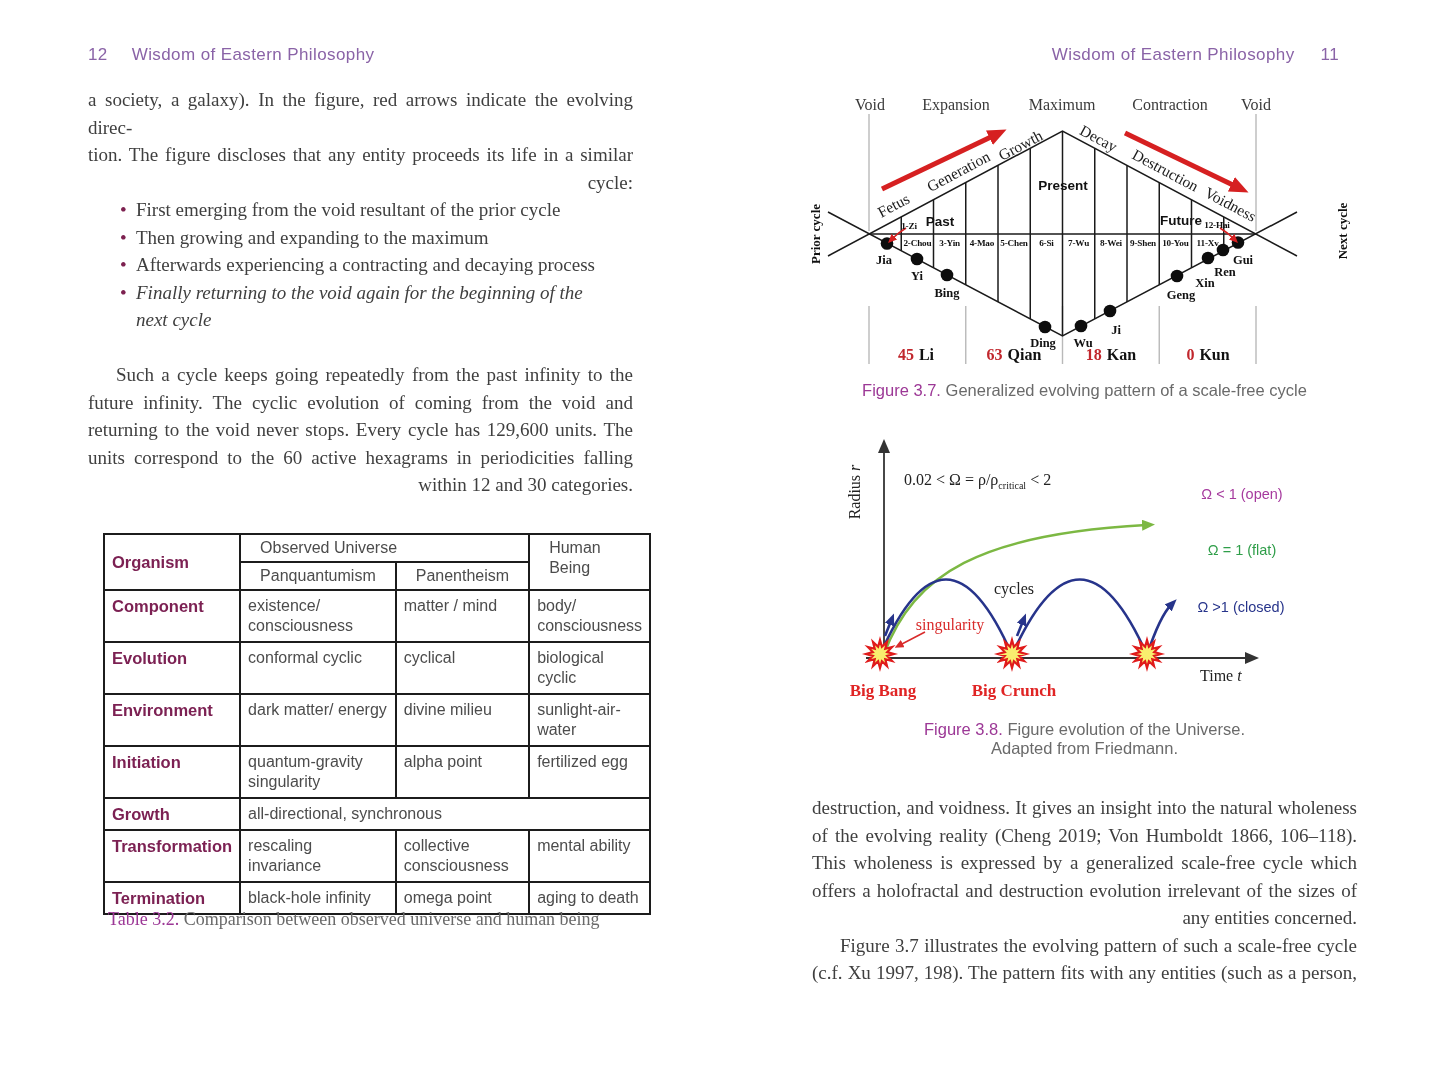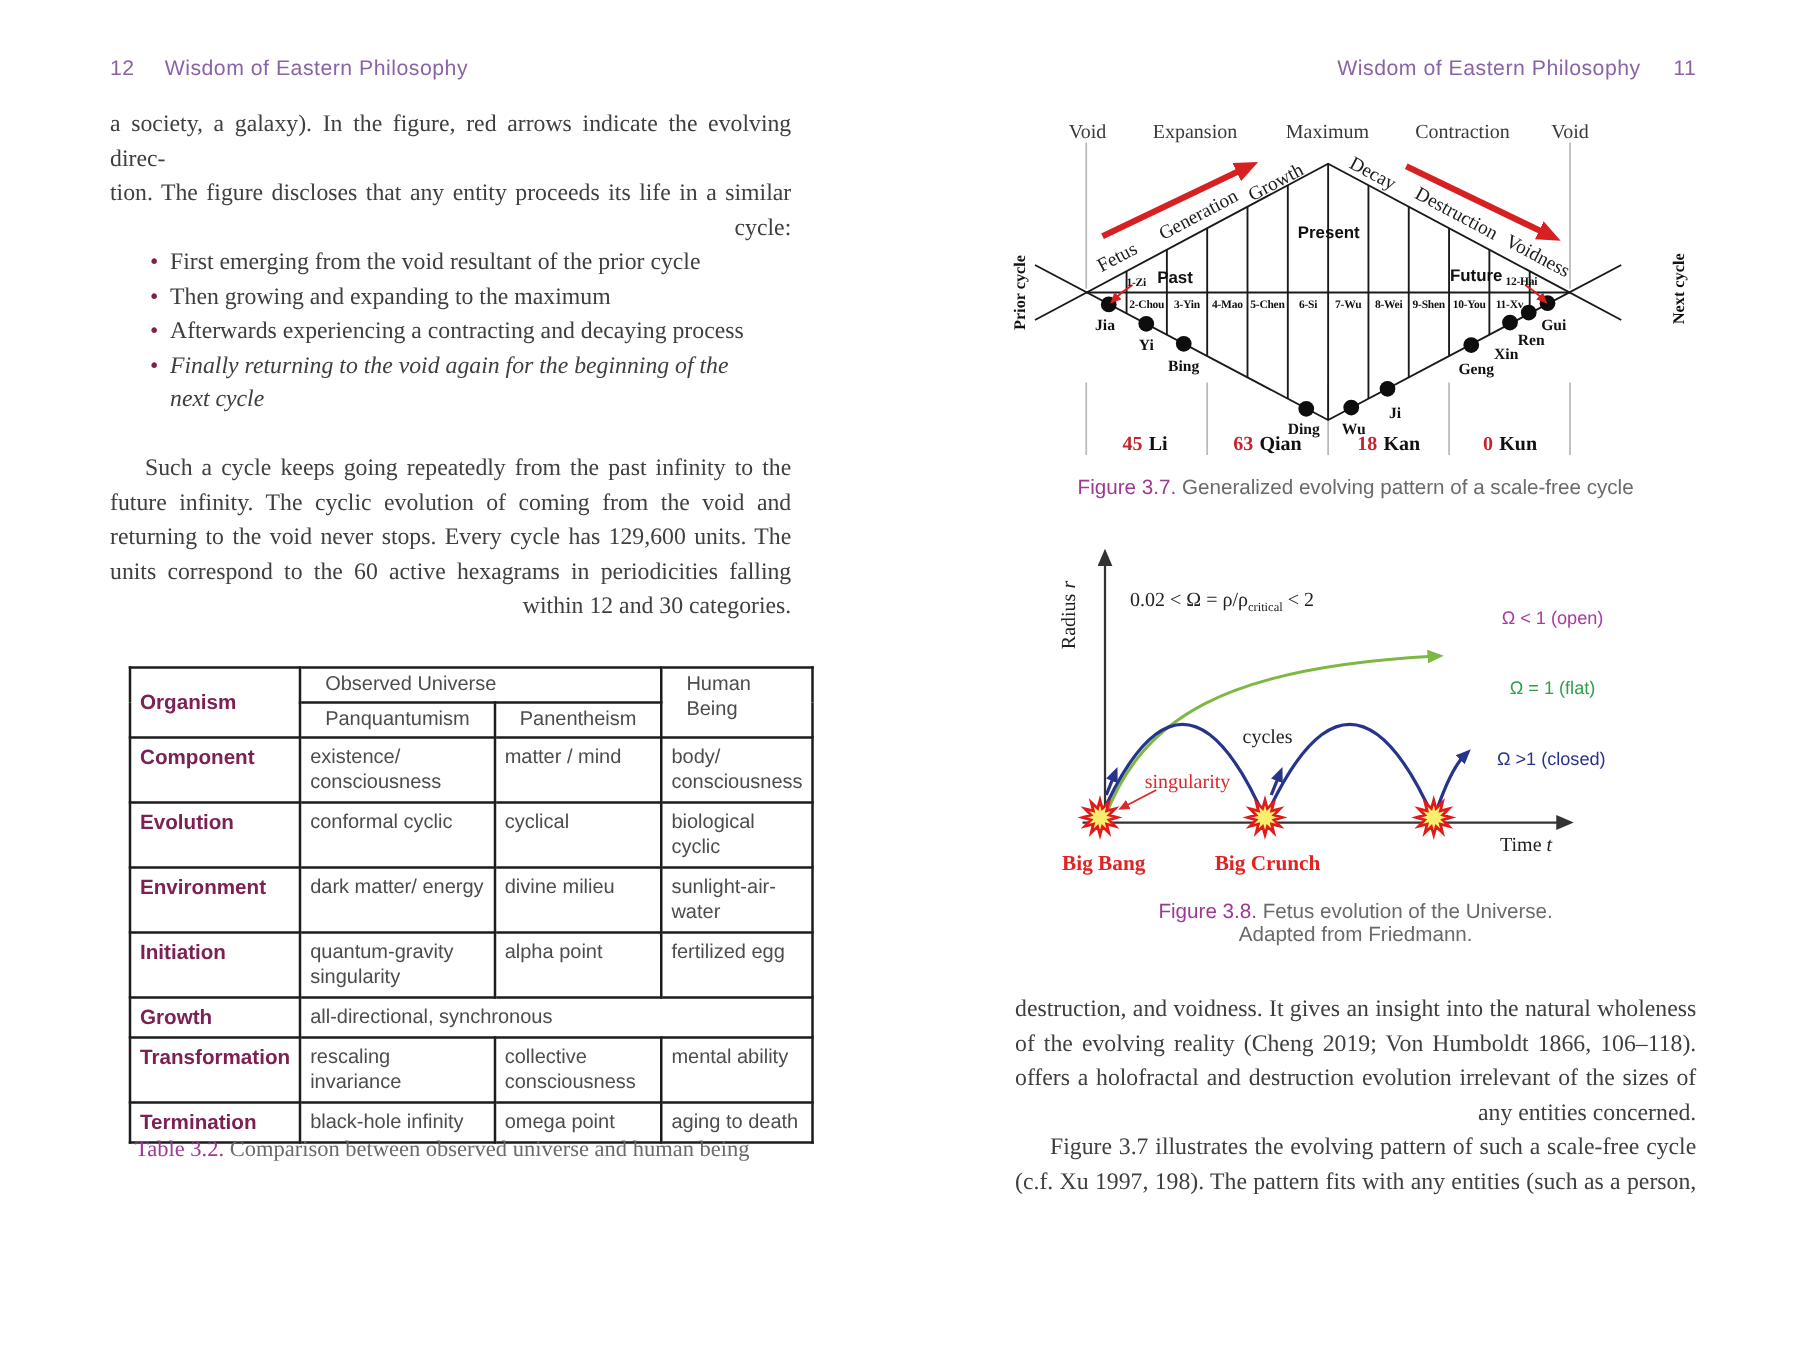--- a/index.html
+++ b/index.html
@@ -150,21 +150,21 @@
     </tbody>
       </table>
 
     <div class="tbl-caption" style="left:20px;top:893px;">
       <span class="cap-prefix">Table 3.2.</span>
       <span>Comparison between observed universe and human being</span>
     </div>
   </div>
 
   <div id="page-right" class="col">
-    <div class="runhead" style="right:3px;top:45px;text-align:right;">
+    <div class="runhead" style="right:21px;top:45px;text-align:right;">
       <span>Wisdom of Eastern Philosophy</span><span style="display:inline-block;width:26px;"></span><span class="pgnum">11</span>
     </div>
 
     <svg viewBox="0 0 560 292" width="560" height="292" style="position:absolute;left:-2px;top:88px;">
       <defs>
         <marker id="f37-rah" markerUnits="userSpaceOnUse" markerWidth="20" markerHeight="16" refX="4" refY="8" orient="auto">
           <path d="M0,0 L19,8 L0,16 Z" fill="#d62021"></path>
         </marker>
         <marker id="f37-rah2" markerUnits="userSpaceOnUse" markerWidth="9" markerHeight="8" refX="2" refY="4" orient="auto">
           <path d="M0,0 L9,4 L0,8 Z" fill="#d62021"></path>
@@ -322,27 +322,28 @@
       <text class="f38-sans" x="412" y="125" fill="#2f9e49" text-anchor="middle">Ω = 1 (flat)</text>
       <text class="f38-sans" x="411" y="182" fill="#27348b" text-anchor="middle">Ω &gt;1 (closed)</text>
       <text class="f38-serif" x="370" y="251"><tspan>Time </tspan><tspan class="f38-it">t</tspan></text>
       <text class="f38-bigred" x="53" y="266" text-anchor="middle">Big Bang</text>
       <text class="f38-bigred" x="184" y="266" text-anchor="middle">Big Crunch</text>
     </svg>
 
     <div class="fig-caption" style="left:0;top:720px;">
       <div>
         <span class="cap-prefix">Figure 3.8.</span>
-        <span>Fetus evolution of the Universe.</span>
+        <span>Figure evolution of the Universe.</span>
       </div>
       <div>Adapted from Friedmann.</div>
     </div>
 
     <div style="position:absolute;left:0;top:794px;">
       <div class="body-line jl">destruction, and voidness. It gives an insight into the natural wholeness</div>
       <div class="body-line jl">of the evolving reality (Cheng 2019; Von Humboldt 1866, 106–118).</div>
+      <div class="body-line jl">This wholeness is expressed by a generalized scale-free cycle which</div>
       <div class="body-line jl">offers a holofractal and destruction evolution irrelevant of the sizes of</div>
       <div class="body-line ll">any entities concerned.</div>
       <div class="body-line jl ind">Figure 3.7 illustrates the evolving pattern of such a scale-free cycle</div>
       <div class="body-line jl">(c.f. Xu 1997, 198). The pattern fits with any entities (such as a person,</div>
     </div>
   </div>
 </div>
 
 </body></html>

